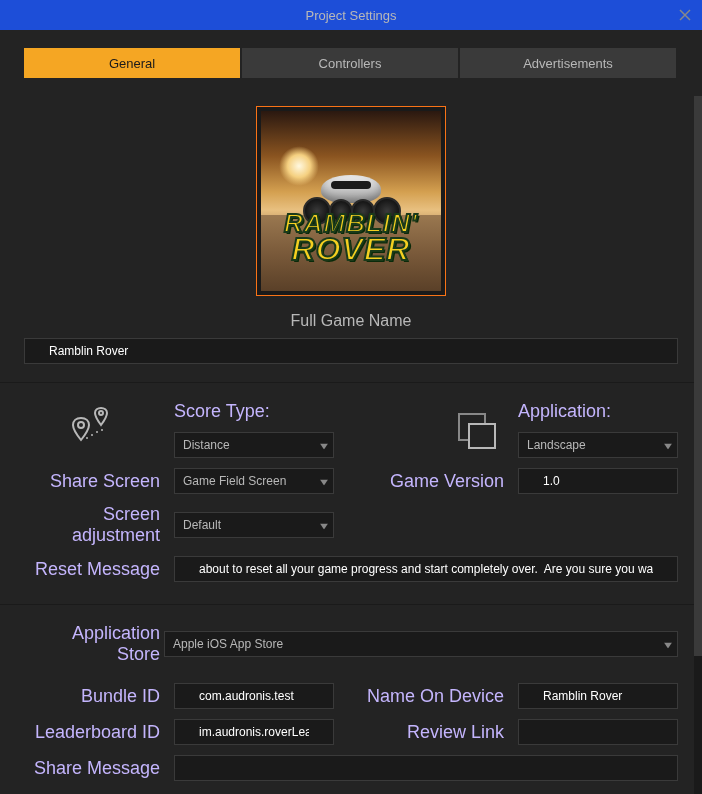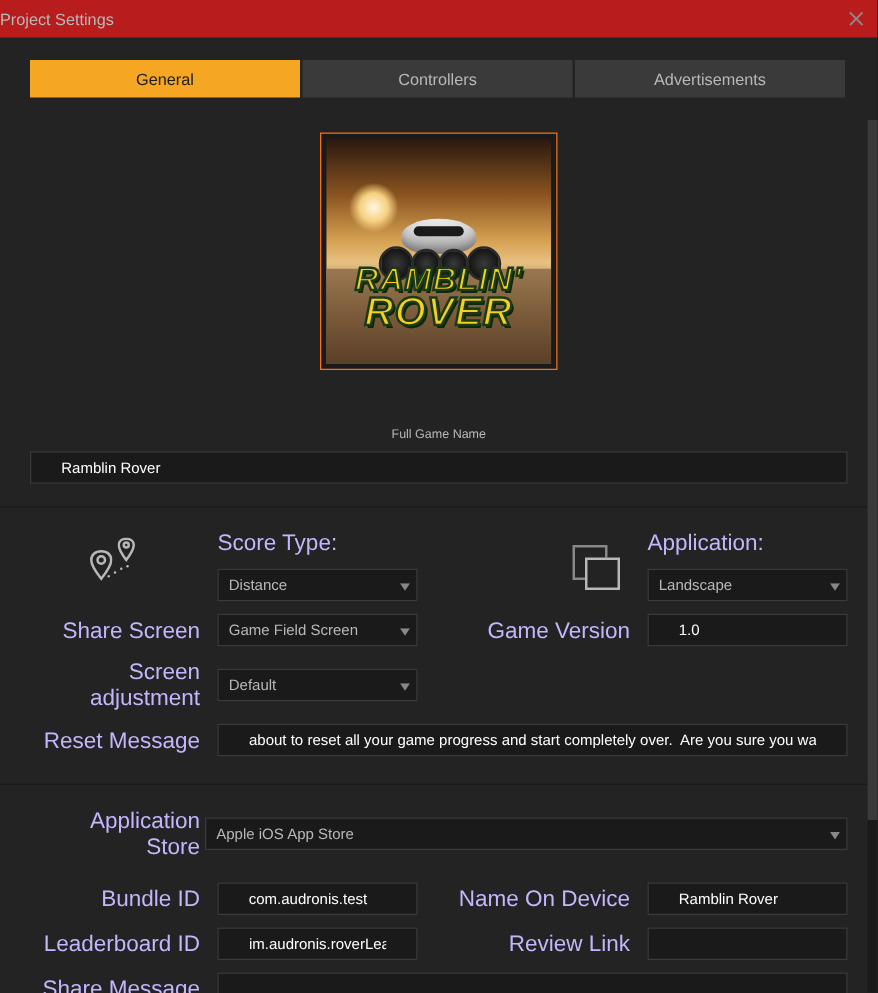--- a/index.html
+++ b/index.html
@@ -1,18 +1,18 @@
 <!DOCTYPE html>
 <html><head>
 <meta charset="utf-8">
 <style>
 * { box-sizing: border-box; margin: 0; padding: 0; font-family: Arial, sans-serif; }
 body { background: #1a1a1a; width: 702px; height: 794px; overflow: hidden; color: #b8b8b8; font-size: 13px; }
 .dialog { width: 702px; height: 794px; background: #232323; display: flex; flex-direction: column; }
-.titlebar { height: 30px; background: #b91c1c; display: flex; align-items: center; justify-content: flex-start; position: relative; }
+.titlebar { height: 30px; background: #1d4ed8; display: flex; align-items: center; justify-content: center; position: relative; }
 .titlebar-text { color: #b8b8b8; font-size: 13px; }
 .close-btn { position: absolute; right: 8px; top: 6px; width: 18px; height: 18px; cursor: pointer; display: flex; align-items: center; justify-content: center; }
 .close-btn svg { stroke: #888; stroke-width: 1.5; }
 .tabs { display: flex; gap: 0; padding: 18px 24px 18px 24px; background: #232323; }
 .tab { flex: 1; height: 30px; display: flex; align-items: center; justify-content: center; background: #3a3a3a; color: #b8b8b8; cursor: pointer; margin-right: 2px; font-size: 13px; }
 .tab.active { background: #f5a623; color: #1a1a1a; font-weight: 500; }
 .content { flex: 1; background: #232323; overflow-y: auto; position: relative; }
 .scrollbar-track { position: absolute; right: 0; top: 0; width: 8px; height: 100%; background: #1a1a1a; }
 .scrollbar-thumb { position: absolute; right: 0; top: 0; width: 8px; height: 560px; background: #3a3a3a; }
 .section { padding: 18px 24px; }
@@ -26,21 +26,21 @@
 .rover-body { position:absolute; left:20px; top:8px; width:60px; height:28px; background:linear-gradient(180deg,#f0f0f0 0%,#c8c8c8 50%,#a0a0a0 100%); border-radius:50% 50% 40% 40%; box-shadow:inset 0 -4px 8px rgba(0,0,0,0.3); }
 .rover-visor { position:absolute; left:30px; top:14px; width:40px; height:8px; background:#1a1a1a; border-radius:4px; }
 .rover-wheel { position:absolute; width:28px; height:28px; background:radial-gradient(circle,#3a3a3a 0%,#1a1a1a 60%,#0a0a0a 100%); border-radius:50%; border:2px solid #2a2a2a; }
 .rover-wheel.w1 { left:2px; top:30px; }
 .rover-wheel.w2 { left:28px; top:32px; width:24px; height:24px; }
 .rover-wheel.w3 { left:50px; top:32px; width:24px; height:24px; }
 .rover-wheel.w4 { left:72px; top:30px; }
 .thumb-title { position:absolute; left:0; right:0; top:56%; text-align:center; font-family:Impact,'Arial Black',sans-serif; font-weight:900; font-style:italic; letter-spacing:1px; line-height:0.9; }
 .thumb-title .line1 { font-size:26px; color:#f5d020; -webkit-text-stroke:2px #1a3a1a; text-shadow:2px 2px 0 #0a2a0a; }
 .thumb-title .line2 { font-size:32px; color:#f5d020; -webkit-text-stroke:2px #1a3a1a; text-shadow:2px 2px 0 #0a2a0a; }
-.fullname-label { margin-top: 46px; color: #b8b8b8; font-size: 10px; }
+.fullname-label { margin-top: 16px; color: #b8b8b8; font-size: 16px; }
 .fullname-input { margin-top: 8px; width: 300px; height: 26px; background: #1a1a1a; border: 1px solid #3a3a3a; color: #b8b8b8; padding: 0 8px; font-size: 12px; }
 .divider { height: 1px; background: #1a1a1a; margin: 0; }
 .form-section { padding: 18px 24px 22px 24px; }
 .form-grid { display: grid; grid-template-columns: 140px 160px 1fr 160px; gap: 10px 10px; align-items: center; }
 .form-label { text-align: right; color: #c4b5fd; font-size: 18px; padding-right: 4px; }
 .select-wrap { position: relative; }
 select { width: 100%; height: 26px; background: #1a1a1a; border: 1px solid #3a3a3a; color: #b8b8b8; padding: 0 22px 0 8px; font-size: 12px; appearance: none; cursor: pointer; }
 .select-arrow { position: absolute; right: 6px; top: 50%; transform: translateY(-50%); pointer-events: none; }
 .select-arrow svg { fill: #888; }
 input[type=text] { width: 100%; height: 26px; background: #1a1a1a; border: 1px solid #3a3a3a; color: #ffffff; padding: 0 24px; font-size: 12px; }

